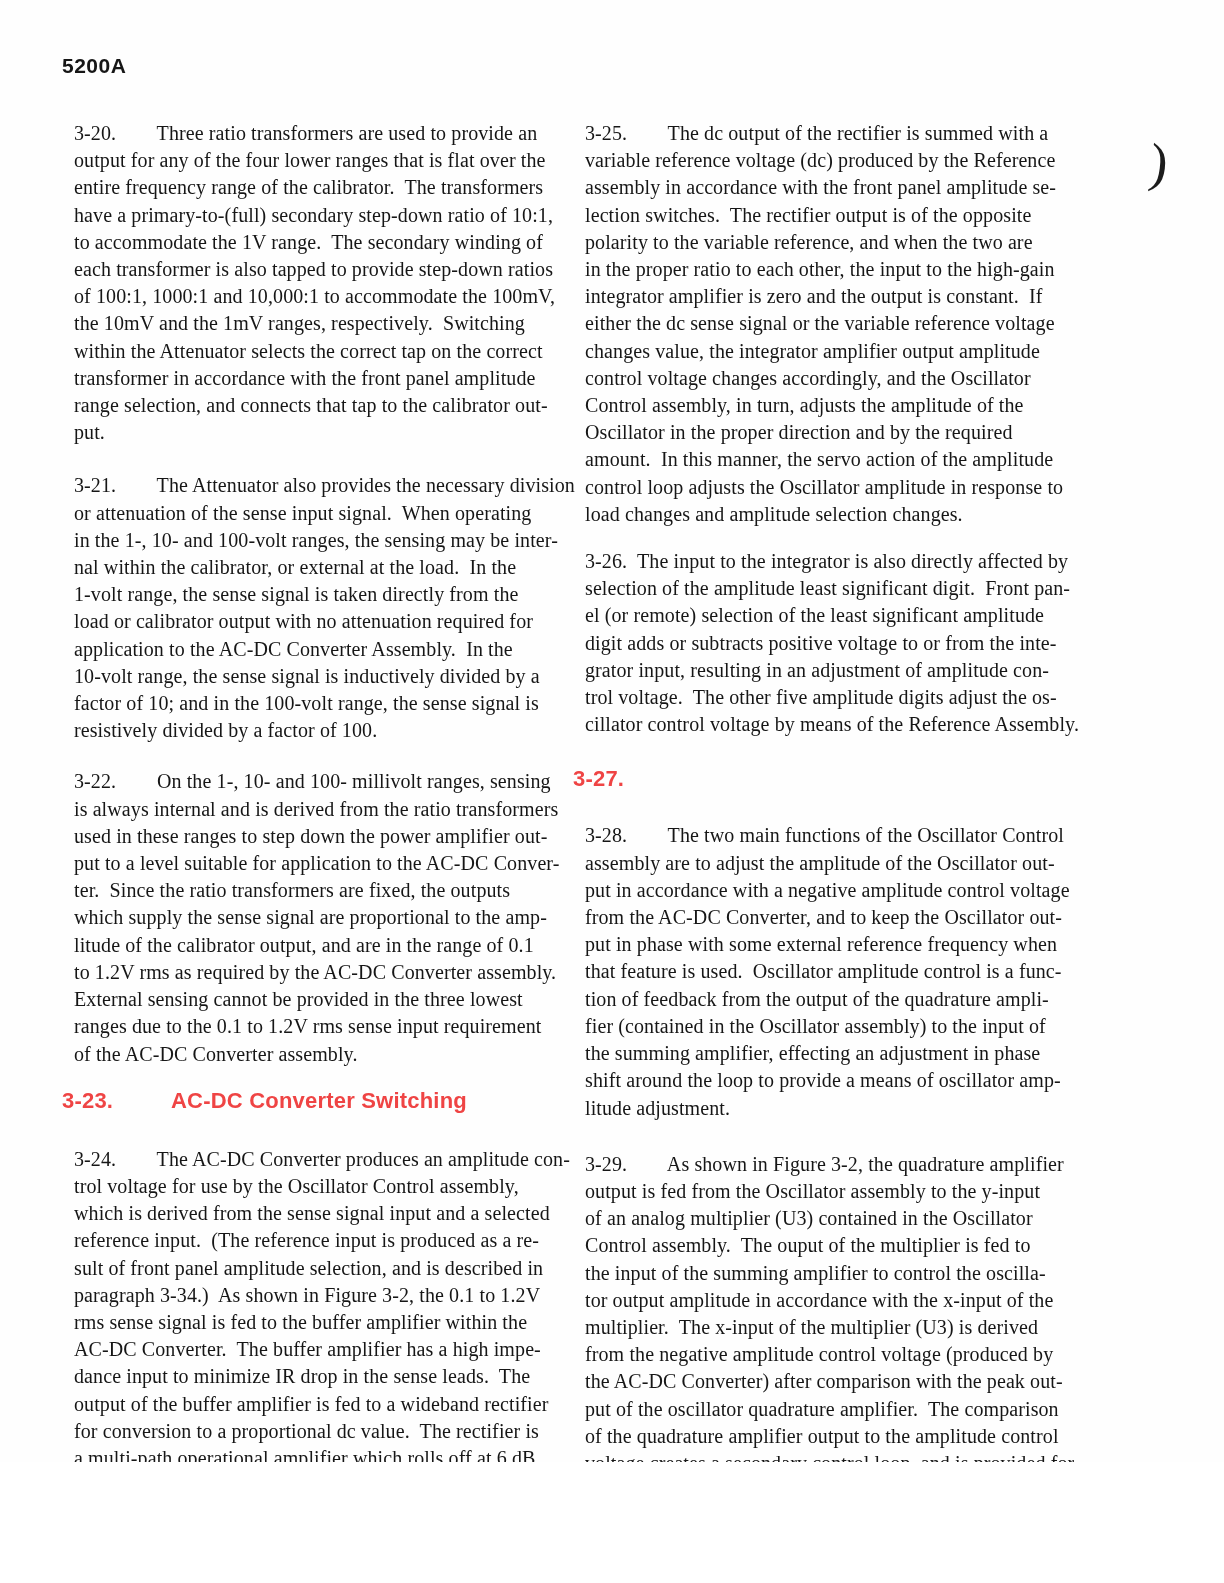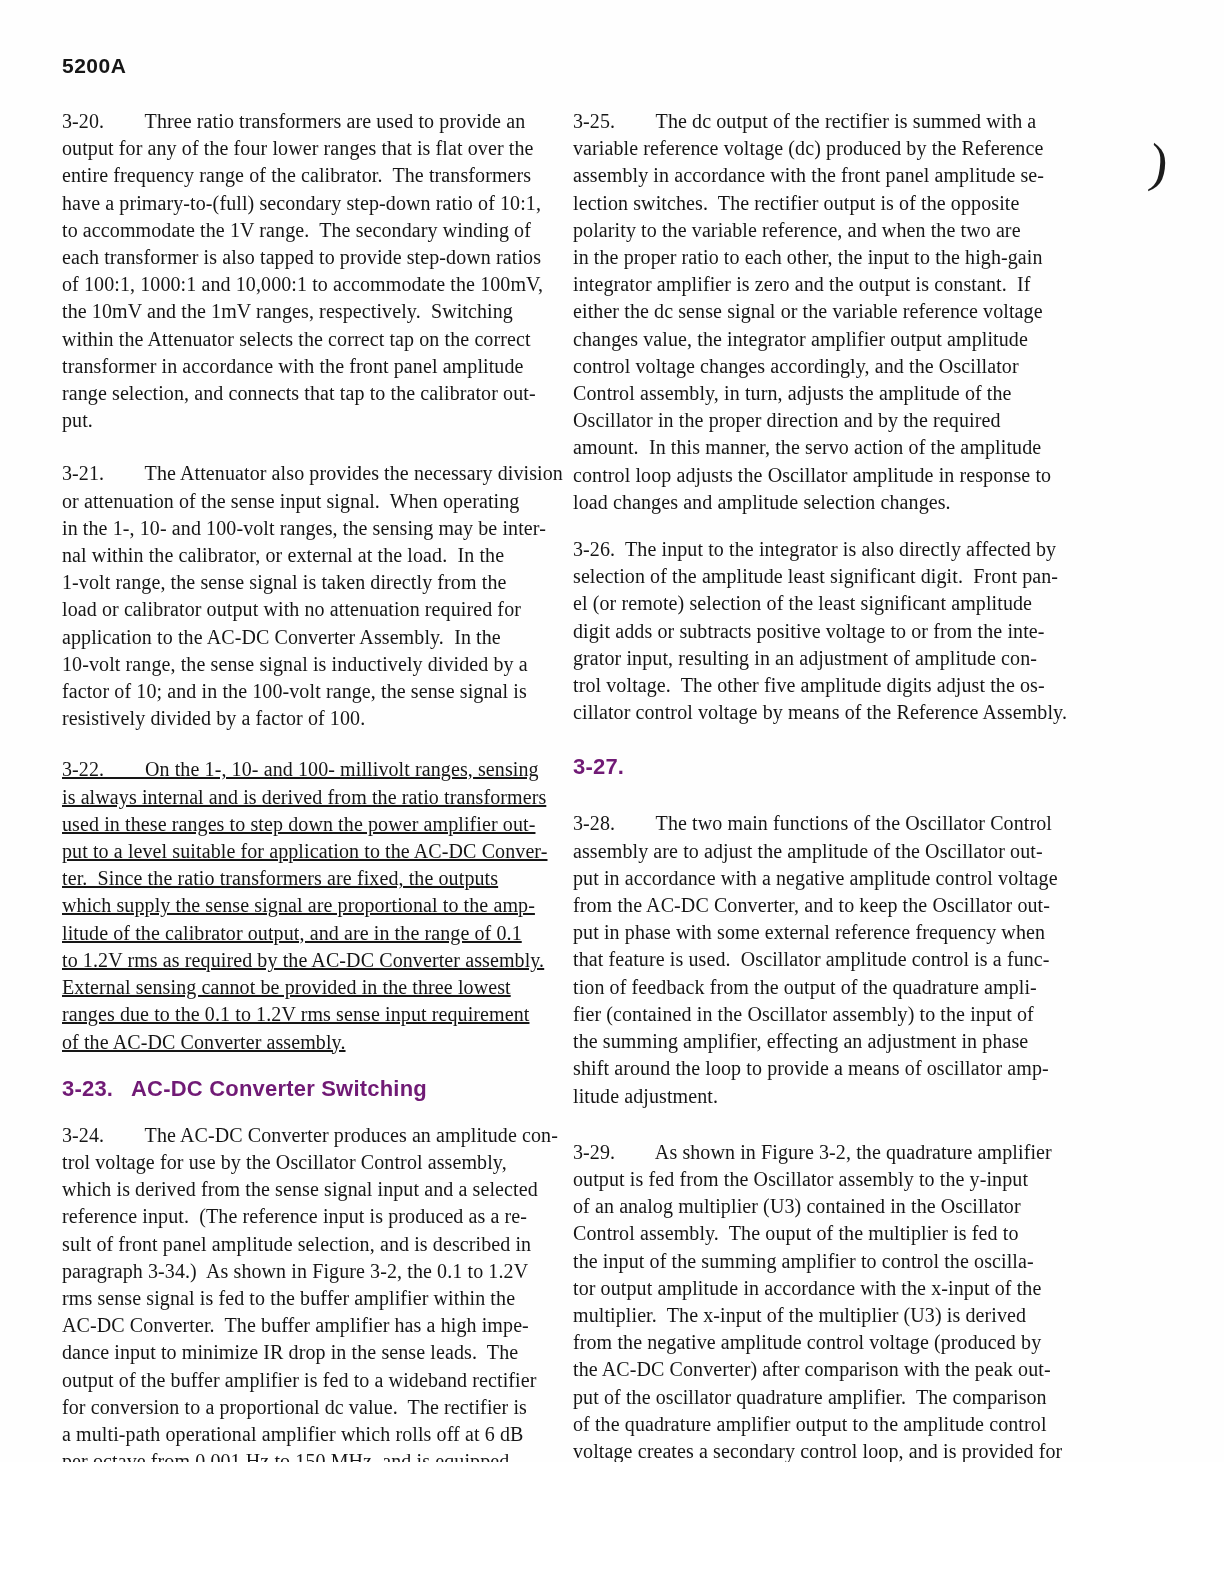--- a/index.html
+++ b/index.html
@@ -26,40 +26,40 @@
     letter-spacing: 0.5px;
   }
   .col {
     position: absolute;
     top: 108px;
     width: 525px;
   }
   .col-left  { left: 62px;  }
   .col-right { left: 573px; }
   p.body-par {
-    margin: 0;
+    margin: 12px;
     white-space: pre-wrap;
     font-size: 20px;
     line-height: 27.2px;
     letter-spacing: 0.1px;
   }
   .col-left  .mt-a { margin-top: 26px; }
-  .col-left  .mt-b { margin-top: 24px; text-decoration: underline; }
+  .col-left  .mt-b { margin-top: 24px; }
   .col-right .mt-a { margin-top: 20px; }
   h2.section-heading {
     display: flex;
     margin: 0;
     font-family: "Liberation Sans", sans-serif;
     font-weight: bold;
     font-size: 22px;
     line-height: 26px;
     letter-spacing: 0.2px;
-    color: #701a75;
-  }
-  .col-left  h2.section-heading { margin: 20px 0 20px 0; }
+    color: #ef4444;
+  }
+  .col-left  h2.section-heading { margin: 20px 0 32px 0; gap: 40px; }
   .col-right h2.section-heading { margin: 28px 0 30px 0; }
   h2.section-heading .h-num {
     width: 69px;
     flex: 0 0 69px;
   }
   .page-number {
     position: absolute;
     left: 60px;
     top: 1496px;
     font-family: "Liberation Sans", sans-serif;

